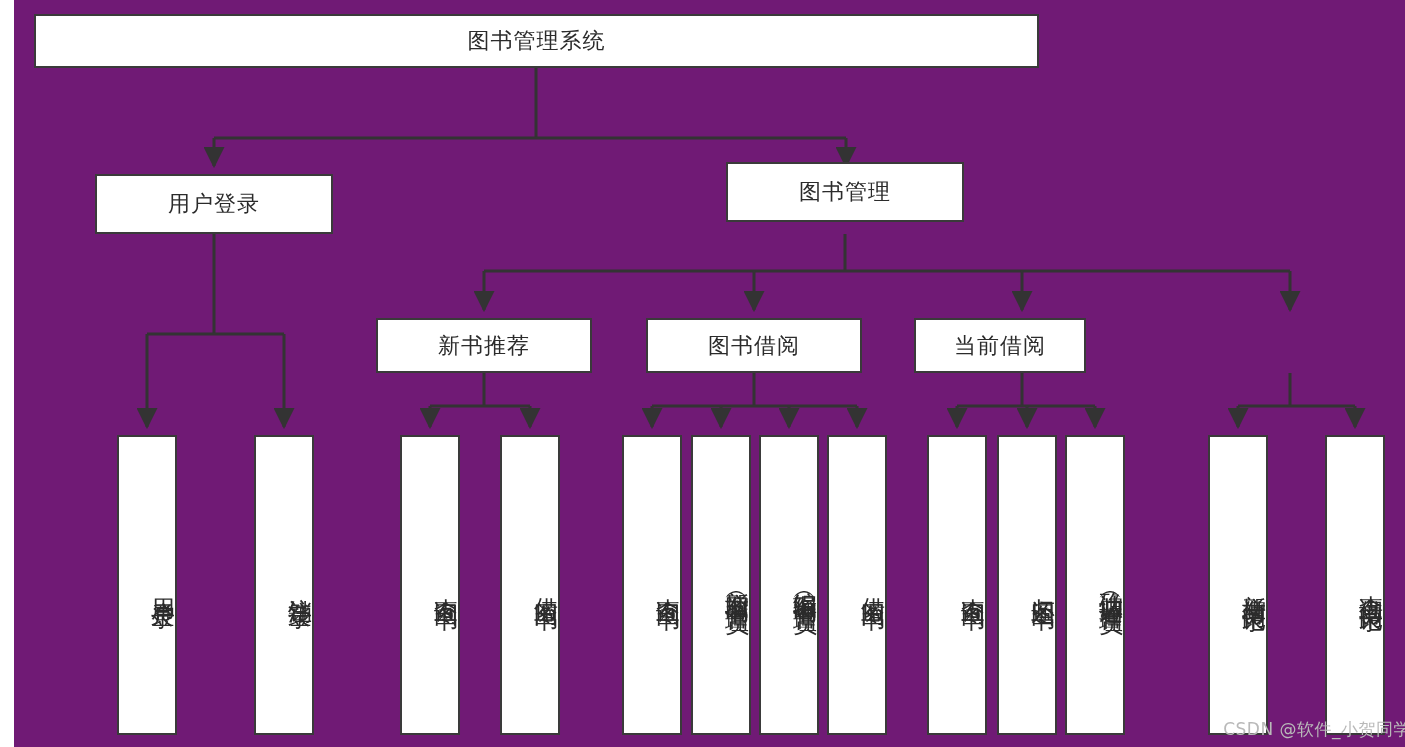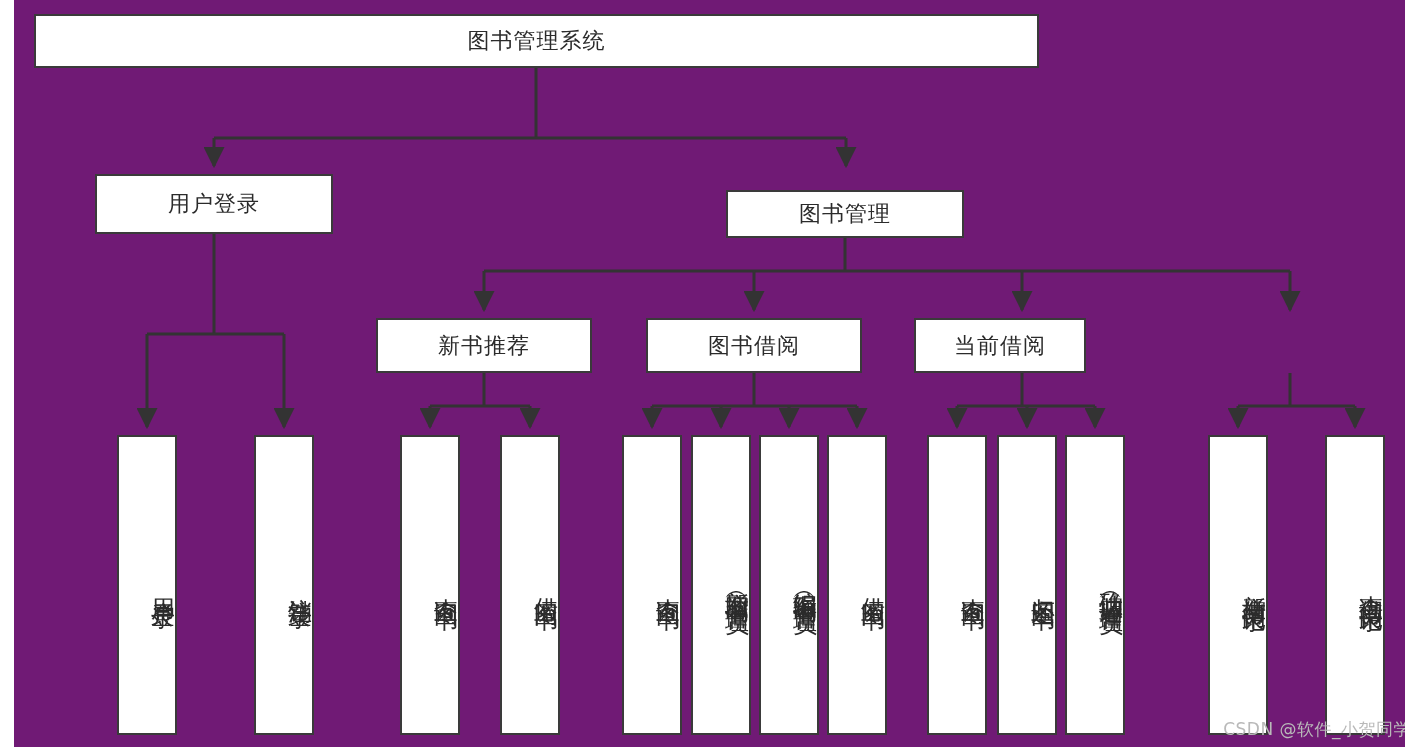--- a/index.html
+++ b/index.html
@@ -110,21 +110,21 @@
     </g>
   </svg>
 
   <div class="node h root" style="left:20px;top:14px;width:1005px;height:54px;">
     <span>图书管理系统</span>
   </div>
 
   <div class="node h" style="left:81px;top:174px;width:238px;height:60px;">
     <span>用户登录</span>
   </div>
-  <div class="node h" style="left:712px;top:190px;width:238px;height:48px;">
+  <div class="node h" style="left:712px;top:162px;width:238px;height:60px;">
     <span>图书管理</span>
   </div>
 
   <div class="node h" style="left:632px;top:318px;width:216px;height:55px;">
     <span>图书借阅</span>
   </div>
   <div class="node h" style="left:362px;top:318px;width:216px;height:55px;">
     <span>新书推荐</span>
   </div>
   <div class="node h" style="left:900px;top:318px;width:172px;height:55px;">

